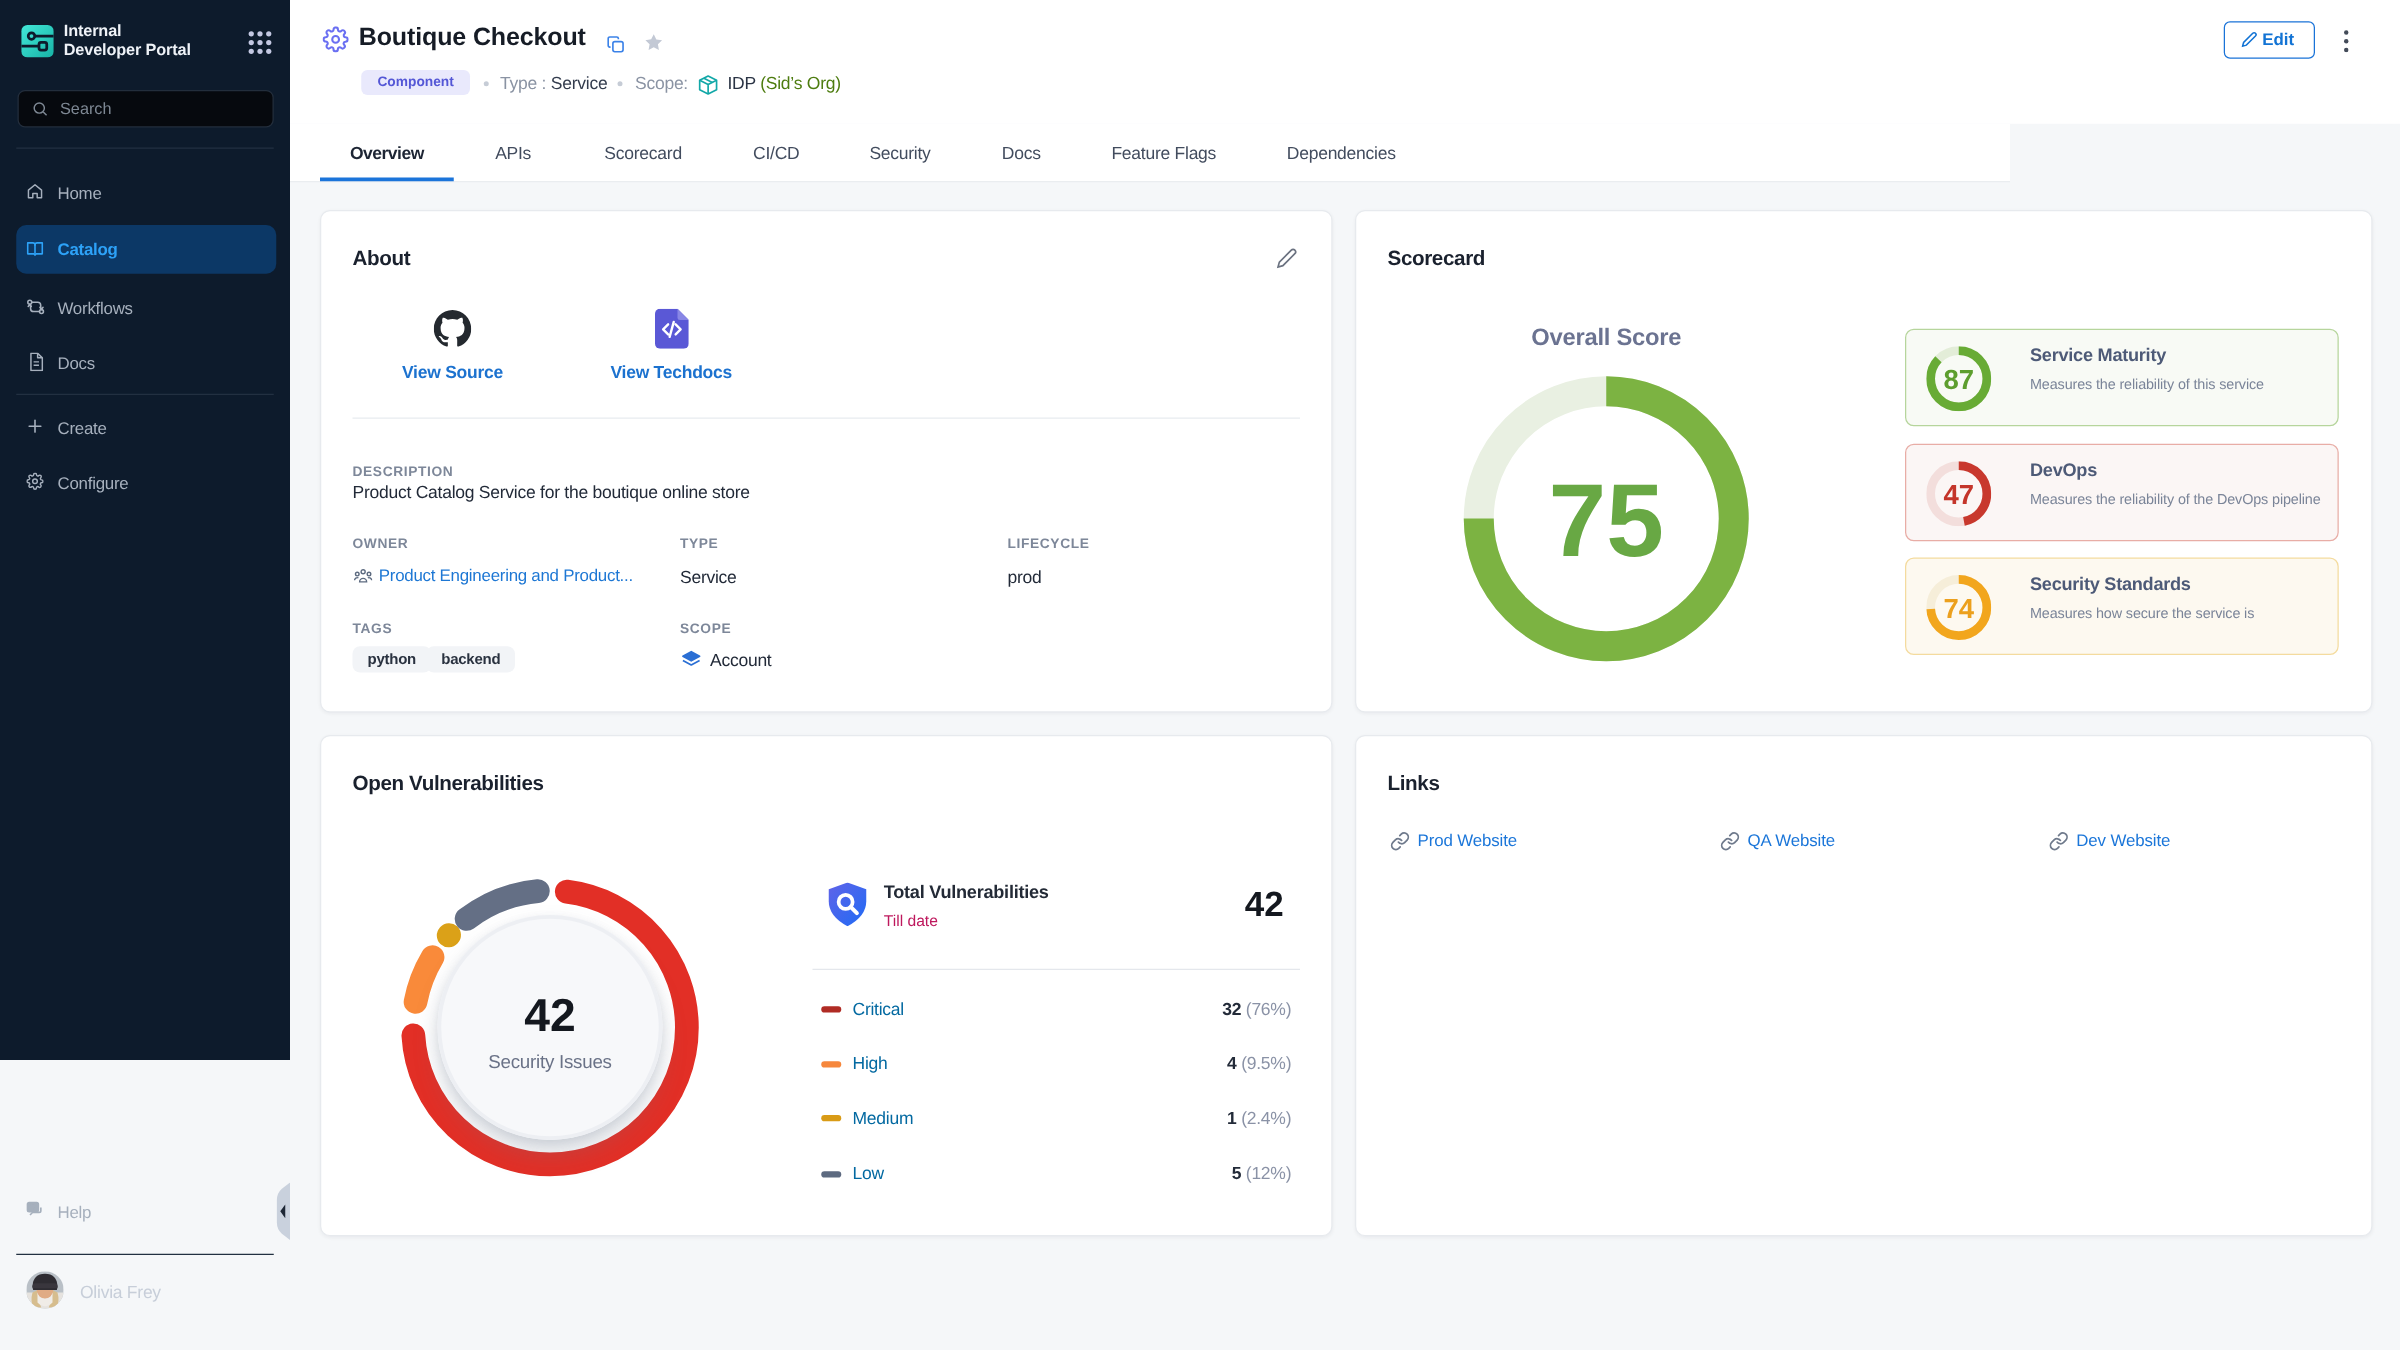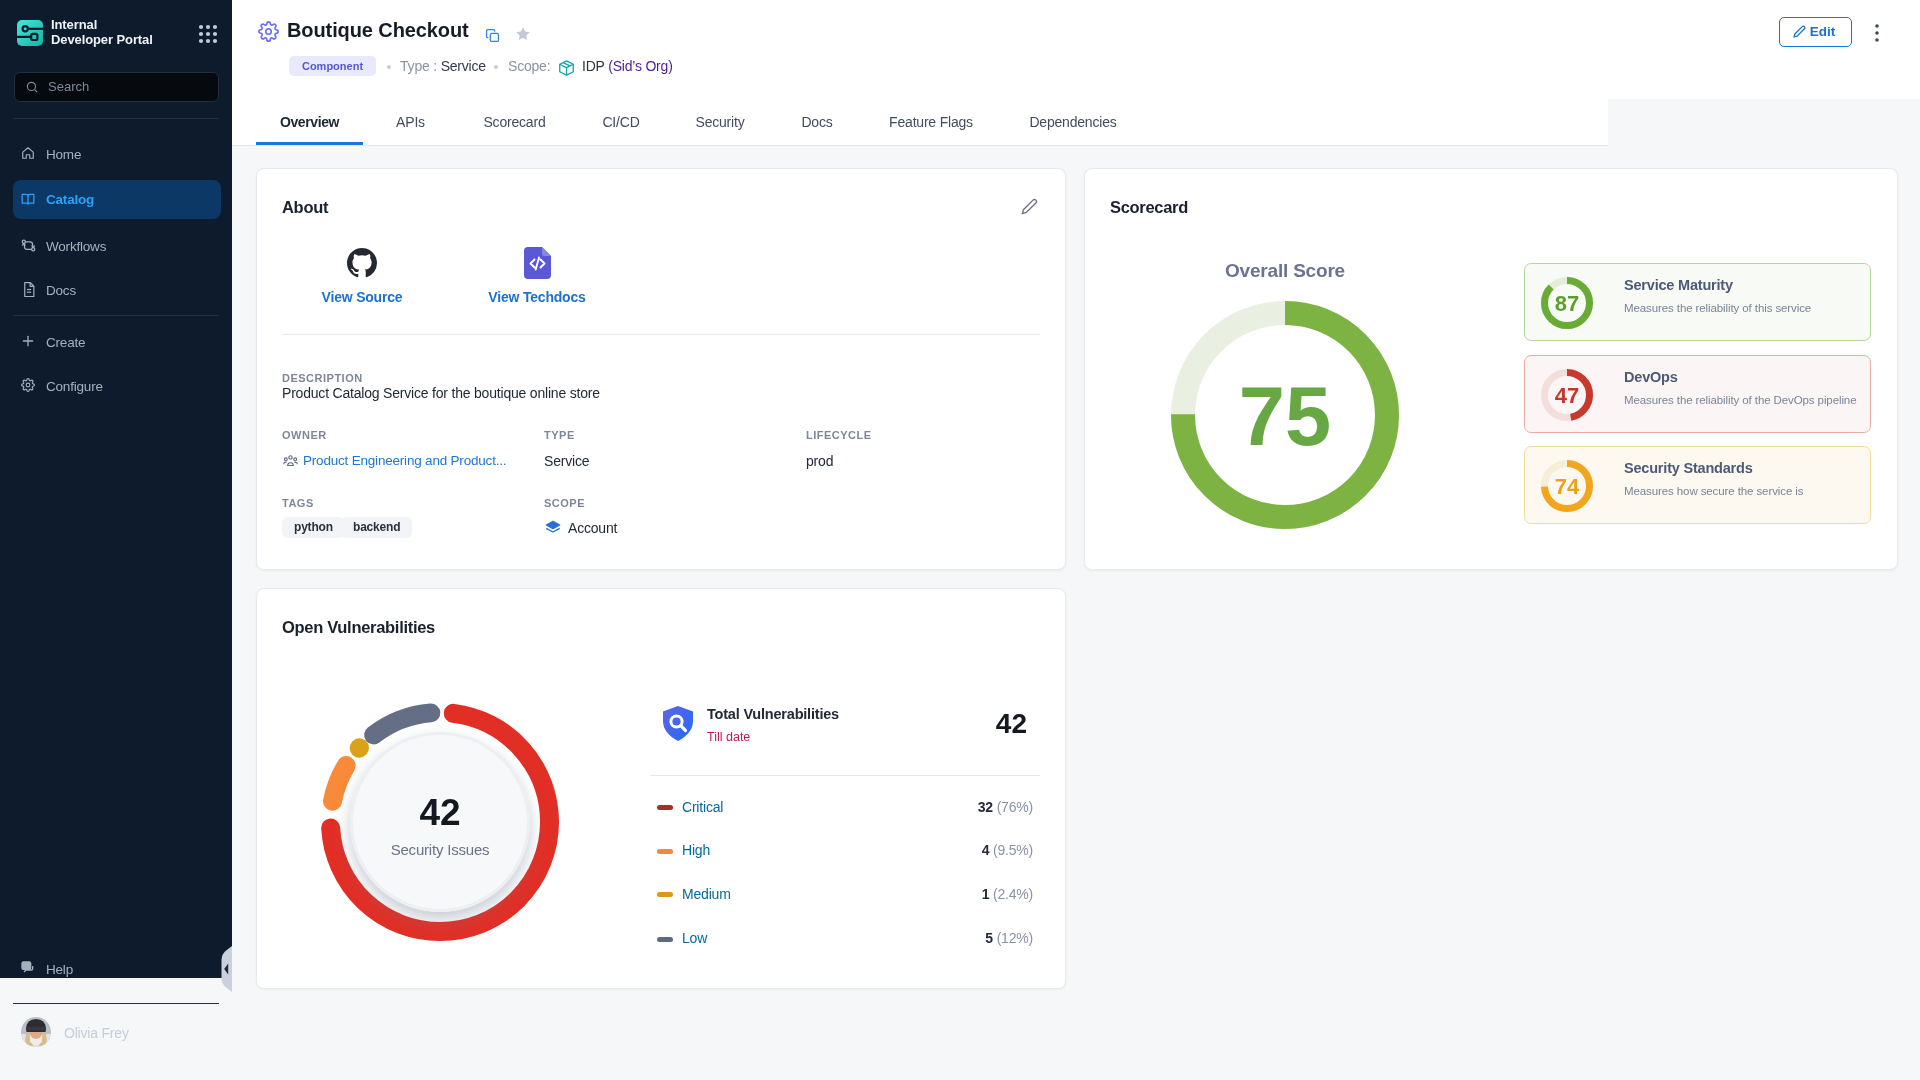--- a/index.html
+++ b/index.html
@@ -1,19 +1,19 @@
 <!DOCTYPE html>
 <html><head>
 <meta charset="utf-8">
 <style>
 * { margin:0; padding:0; box-sizing:border-box; }
 html,body { width:1920px; height:1080px; overflow:hidden; font-family:"Liberation Sans", sans-serif; background:#f5f7f9; }
 .abs { position:absolute; }
 
-#sidebar { position:absolute; left:0; top:0; width:232px; height:978px; background:#0d1b2c; }
+#sidebar { position:absolute; left:0; top:0; width:232px; height:848px; background:#0d1b2c; }
 #sidebar .brand { position:absolute; left:51px; top:17px; color:#eef2f7; font-size:13px; font-weight:700; line-height:15px; letter-spacing:-0.1px; }
 #sidebar .hr { position:absolute; left:13px; right:13px; height:1px; background:#223041; }
 .navitem { position:absolute; left:46px; color:#a6b0bd; font-size:13.5px; letter-spacing:-0.2px; }
 #catalogbox { position:absolute; left:13px; top:180px; width:208px; height:39px; background:#0c3866; border-radius:8px; }
 
 #header { position:absolute; left:232px; top:0; width:1688px; height:99px; background:#fff; }
 #title { position:absolute; left:55px; top:19px; font-size:20px; font-weight:700; color:#161c26; letter-spacing:-0.1px; }
 .chip { position:absolute; left:57px; top:56px; width:87px; height:20px; background:#e9e9fc; border-radius:5px; color:#5457d6; font-size:11px; font-weight:600; text-align:center; line-height:20px; }
 .meta { position:absolute; top:58px; font-size:14px; color:#8a93a3; letter-spacing:-0.2px;text-align:center; }
 .metadot { position:absolute; top:65px; width:4px; height:4px; border-radius:50%; background:#c6ccd6; }
@@ -142,21 +142,21 @@
     </svg>
   </div>
 </div>
 <div id="header">
   <div id="title">Boutique Checkout</div>
   <div class="chip">Component</div>
   <div class="metadot" style="left:155px"></div>
   <div class="meta" style="left:168px">Type&nbsp;:&nbsp;<span style="color:#333c4d">Service</span></div>
   <div class="metadot" style="left:262px"></div>
   <div class="meta" style="left:276px">Scope:</div>
-  <div class="meta" style="left:350px;color:#2a3344;">IDP <span style="color:#4c1d95">(Sid’s Org)</span></div>
+  <div class="meta" style="left:350px;color:#2a3344;">IDP <span style="color:#4d7c0f">(Sid’s Org)</span></div>
   <div id="editbtn"><span style="margin-left:14px">Edit</span></div>
   <svg class="abs" style="left:26px;top:21px" width="21" height="21" viewBox="0 0 24 24" fill="none" stroke="#6a6ff2" stroke-width="1.9">
       <circle cx="12" cy="12" r="3.1"></circle>
       <path d="M19.4 15a1.7 1.7 0 0 0 .34 1.87l.06.06a2 2 0 1 1-2.83 2.83l-.06-.06a1.7 1.7 0 0 0-1.87-.34 1.7 1.7 0 0 0-1 1.55V21a2 2 0 1 1-4 0v-.09a1.7 1.7 0 0 0-1-1.55 1.7 1.7 0 0 0-1.87.34l-.06.06a2 2 0 1 1-2.83-2.83l.06-.06a1.7 1.7 0 0 0 .34-1.87 1.7 1.7 0 0 0-1.55-1H3a2 2 0 1 1 0-4h.09a1.7 1.7 0 0 0 1.55-1 1.7 1.7 0 0 0-.34-1.87l-.06-.06a2 2 0 1 1 2.83-2.83l.06.06a1.7 1.7 0 0 0 1.87.34h.1a1.7 1.7 0 0 0 1-1.55V3a2 2 0 1 1 4 0v.09a1.7 1.7 0 0 0 1 1.55h.1a1.7 1.7 0 0 0 1.87-.34l.06-.06a2 2 0 1 1 2.83 2.83l-.06.06a1.7 1.7 0 0 0-.34 1.87v.1a1.7 1.7 0 0 0 1.55 1H21a2 2 0 1 1 0 4h-.09a1.7 1.7 0 0 0-1.55 1z"></path>
     </svg>
   <svg class="abs" style="left:253px;top:28px" width="15" height="15" viewBox="0 0 24 24" fill="none" stroke="#3b82e8" stroke-width="2.1" stroke-linejoin="round">
       <rect x="8.5" y="8.5" width="13" height="13" rx="2.5"></rect>
       <path d="M5.5 15.5h-1a2 2 0 0 1-2-2v-9a2 2 0 0 1 2-2h9a2 2 0 0 1 2 2v1"></path>
     </svg>
   <svg class="abs" style="left:283px;top:26px" width="16" height="16" viewBox="0 0 24 24" fill="#c3c9d5">
@@ -298,13 +298,31 @@
     <div class="vrow-dash" style="top:259.5px;background:#f6873c;"></div>
     <div class="vrow-lab" style="top:253px;">High</div>
     <div class="vrow-val" style="top:253px;"><b>4</b> (9.5%)</div>
     <div class="vrow-dash" style="top:303px;background:#d99b16;"></div>
     <div class="vrow-lab" style="top:297px;">Medium</div>
     <div class="vrow-val" style="top:297px;"><b>1</b> (2.4%)</div>
     <div class="vrow-dash" style="top:347.5px;background:#5d6a80;"></div>
     <div class="vrow-lab" style="top:341px;">Low</div>
     <div class="vrow-val" style="top:341px;"><b>5</b> (12%)</div>
   </div>
+  <div class="card" id="card-links">
+    <div class="cardh">Links</div>
+    <svg class="abs" style="left:27px;top:76px" width="16" height="16" viewBox="0 0 24 24" fill="none" stroke="#6f7a8c" stroke-width="2.1" stroke-linecap="round">
+        <path d="M10 13a5 5 0 0 0 7.54.54l3-3a5 5 0 0 0-7.07-7.07l-1.72 1.71"></path>
+        <path d="M14 11a5 5 0 0 0-7.54-.54l-3 3a5 5 0 0 0 7.07 7.07l1.71-1.71"></path>
+      </svg>
+    <div class="linkitem" style="left:49px;">Prod Website</div>
+    <svg class="abs" style="left:291px;top:76px" width="16" height="16" viewBox="0 0 24 24" fill="none" stroke="#6f7a8c" stroke-width="2.1" stroke-linecap="round">
+        <path d="M10 13a5 5 0 0 0 7.54.54l3-3a5 5 0 0 0-7.07-7.07l-1.72 1.71"></path>
+        <path d="M14 11a5 5 0 0 0-7.54-.54l-3 3a5 5 0 0 0 7.07 7.07l1.71-1.71"></path>
+      </svg>
+    <div class="linkitem" style="left:313px;">QA Website</div>
+    <svg class="abs" style="left:554px;top:76px" width="16" height="16" viewBox="0 0 24 24" fill="none" stroke="#6f7a8c" stroke-width="2.1" stroke-linecap="round">
+        <path d="M10 13a5 5 0 0 0 7.54.54l3-3a5 5 0 0 0-7.07-7.07l-1.72 1.71"></path>
+        <path d="M14 11a5 5 0 0 0-7.54-.54l-3 3a5 5 0 0 0 7.07 7.07l1.71-1.71"></path>
+      </svg>
+    <div class="linkitem" style="left:576px;">Dev Website</div>
+  </div>
 </div>
 
 </body></html>

